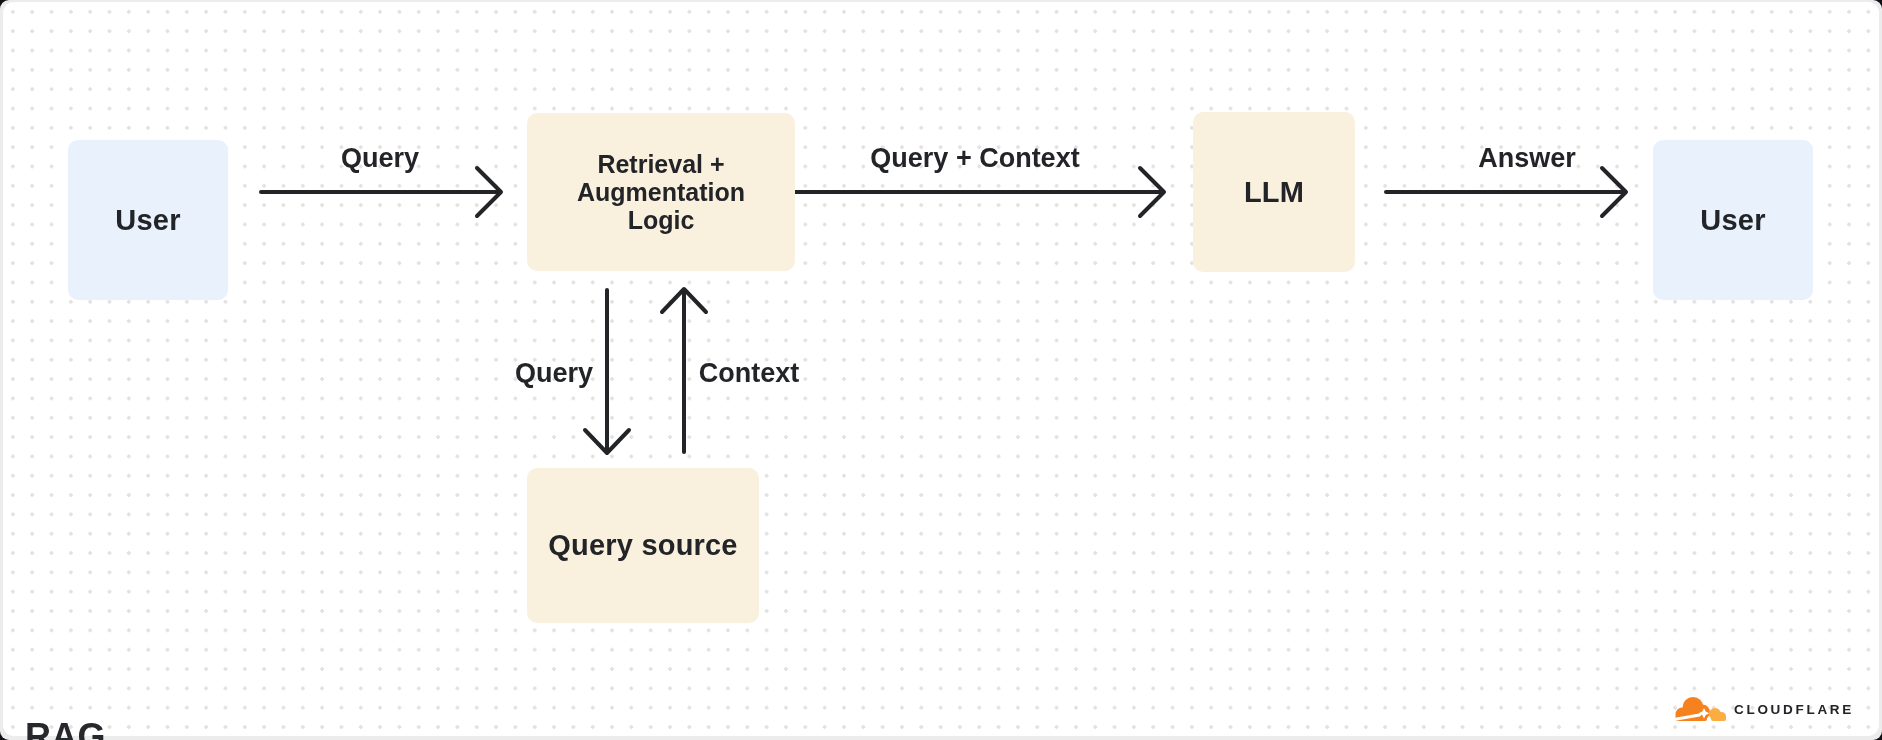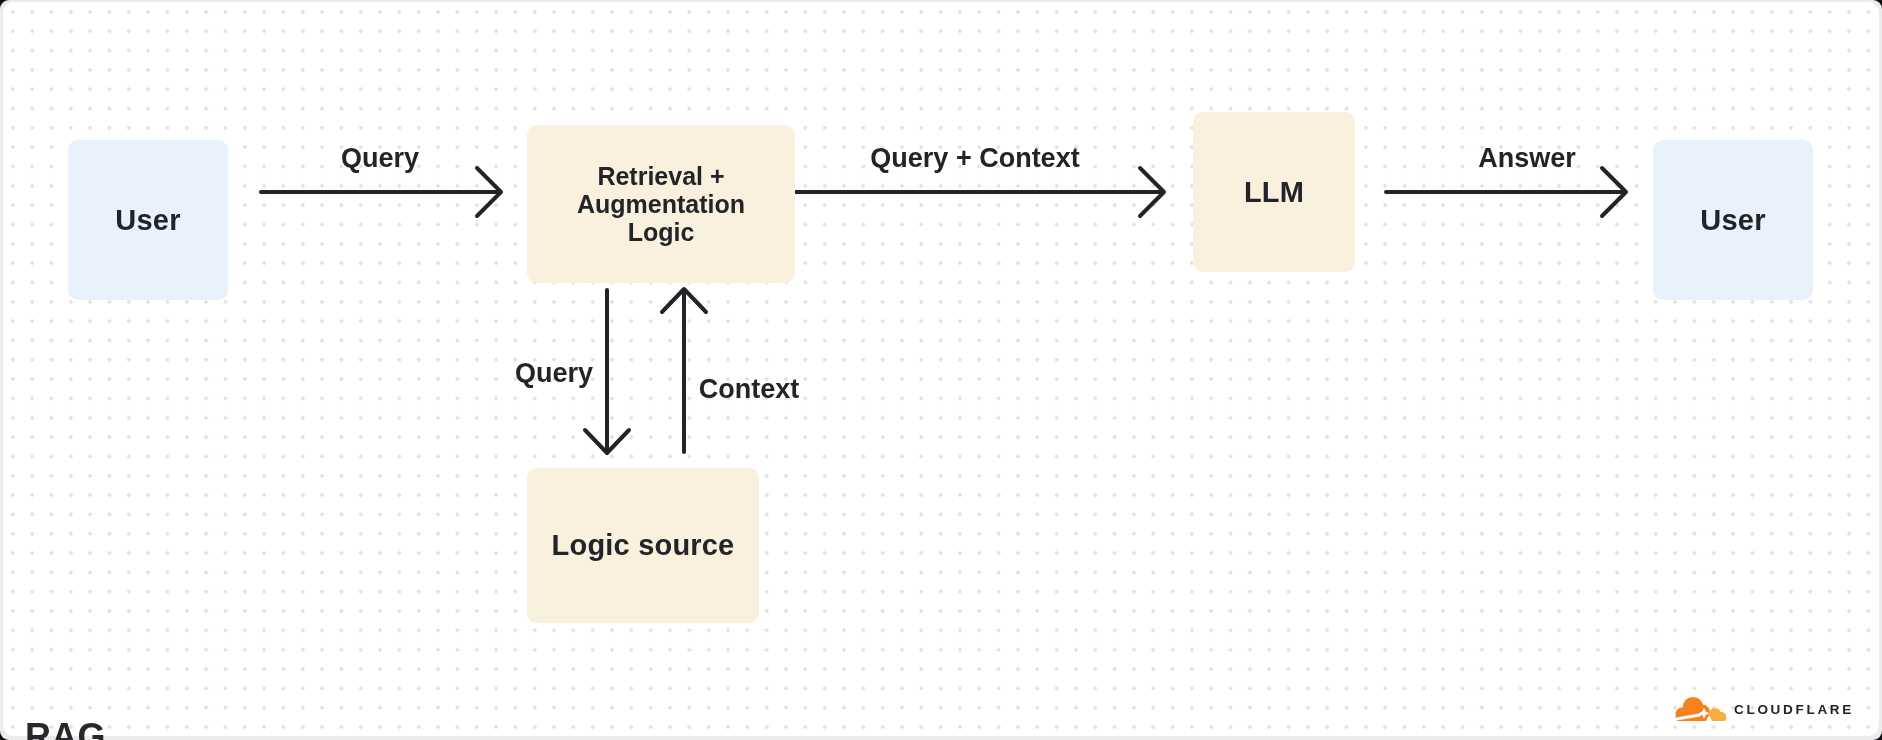--- a/index.html
+++ b/index.html
@@ -8,21 +8,21 @@
   .frame{position:absolute;inset:0;background:#ececec;border-radius:9px;}
   .canvas{position:absolute;left:3px;right:3px;top:2px;bottom:4px;background:#ffffff;border-radius:11px;
           background-image:radial-gradient(circle,#e4e2e0 1.7px,transparent 1.9px);
           background-size:19.33px 19.33px;background-position:0.2px 0.2px;}
   .arrows{position:absolute;left:0;top:0;width:1876px;height:734px;pointer-events:none;}
   .node{position:absolute;display:flex;align-items:center;justify-content:center;text-align:center;
         border-radius:10px;color:#222428;font-weight:700;}
   .node-user{background:#e9f1fc;margin-top:28px;}
   .node-process{background:#faf0de;}
   .node-big{font-size:29px;letter-spacing:0.2px;}
-  .node-multi{font-size:25px;line-height:28px;padding:0 18px;margin-top:12px;}
+  .node-multi{font-size:25px;line-height:28px;padding:0 18px;}
   .edge-label{position:absolute;transform:translate(-50%,-50%);color:#222428;font-weight:700;
               font-size:27px;white-space:nowrap;}
   .caption{position:absolute;left:22px;top:680px;font-size:36px;font-weight:700;color:#26282c;letter-spacing:0.3px;margin-top:34px;}
   .brand{position:absolute;right:25px;top:692px;display:flex;align-items:center;gap:5px;}
   .brand-name{font-size:13.5px;font-weight:800;letter-spacing:2.7px;color:#222326;}
 </style>
 </head>
 <body>
 
 <div class="stage">
@@ -62,28 +62,28 @@
 
     <div class="node node-process node-big" style="left:1190px;top:110px;width:162px;height:160px;">
       <span>LLM</span>
     </div>
 
     <div class="node node-user node-big" style="left:1650px;top:110px;width:160px;height:160px;">
       <span>User</span>
     </div>
 
     <div class="node node-process node-big" style="left:524px;top:466px;width:232px;height:155px;">
-      <span>Logic source</span>
+      <span>Query source</span>
     </div>
 
     <div class="edge-label" style="left:377px;top:156px;">Query</div>
     <div class="edge-label" style="left:972px;top:156px;text-align:center;">Query + Context</div>
     <div class="edge-label" style="left:1524px;top:156px;">Answer</div>
     <div class="edge-label" style="left:551px;top:371px;">Query</div>
-    <div class="edge-label" style="left:746px;top:387px;">Context</div>
+    <div class="edge-label" style="left:746px;top:371px;">Context</div>
 
     <div class="caption">RAG</div>
 
     <div class="brand">
       <svg width="58" height="31" viewBox="0 0 116 62">
         <circle cx="22" cy="40" r="13" fill="#F6821F"></circle>
         <circle cx="44" cy="27" r="21" fill="#F6821F"></circle>
         <circle cx="63" cy="36" r="15" fill="#F6821F"></circle>
         <rect x="9" y="40" width="63" height="14" rx="4" fill="#F6821F"></rect>
         <circle cx="88" cy="40" r="12" fill="#FBAD41"></circle>

